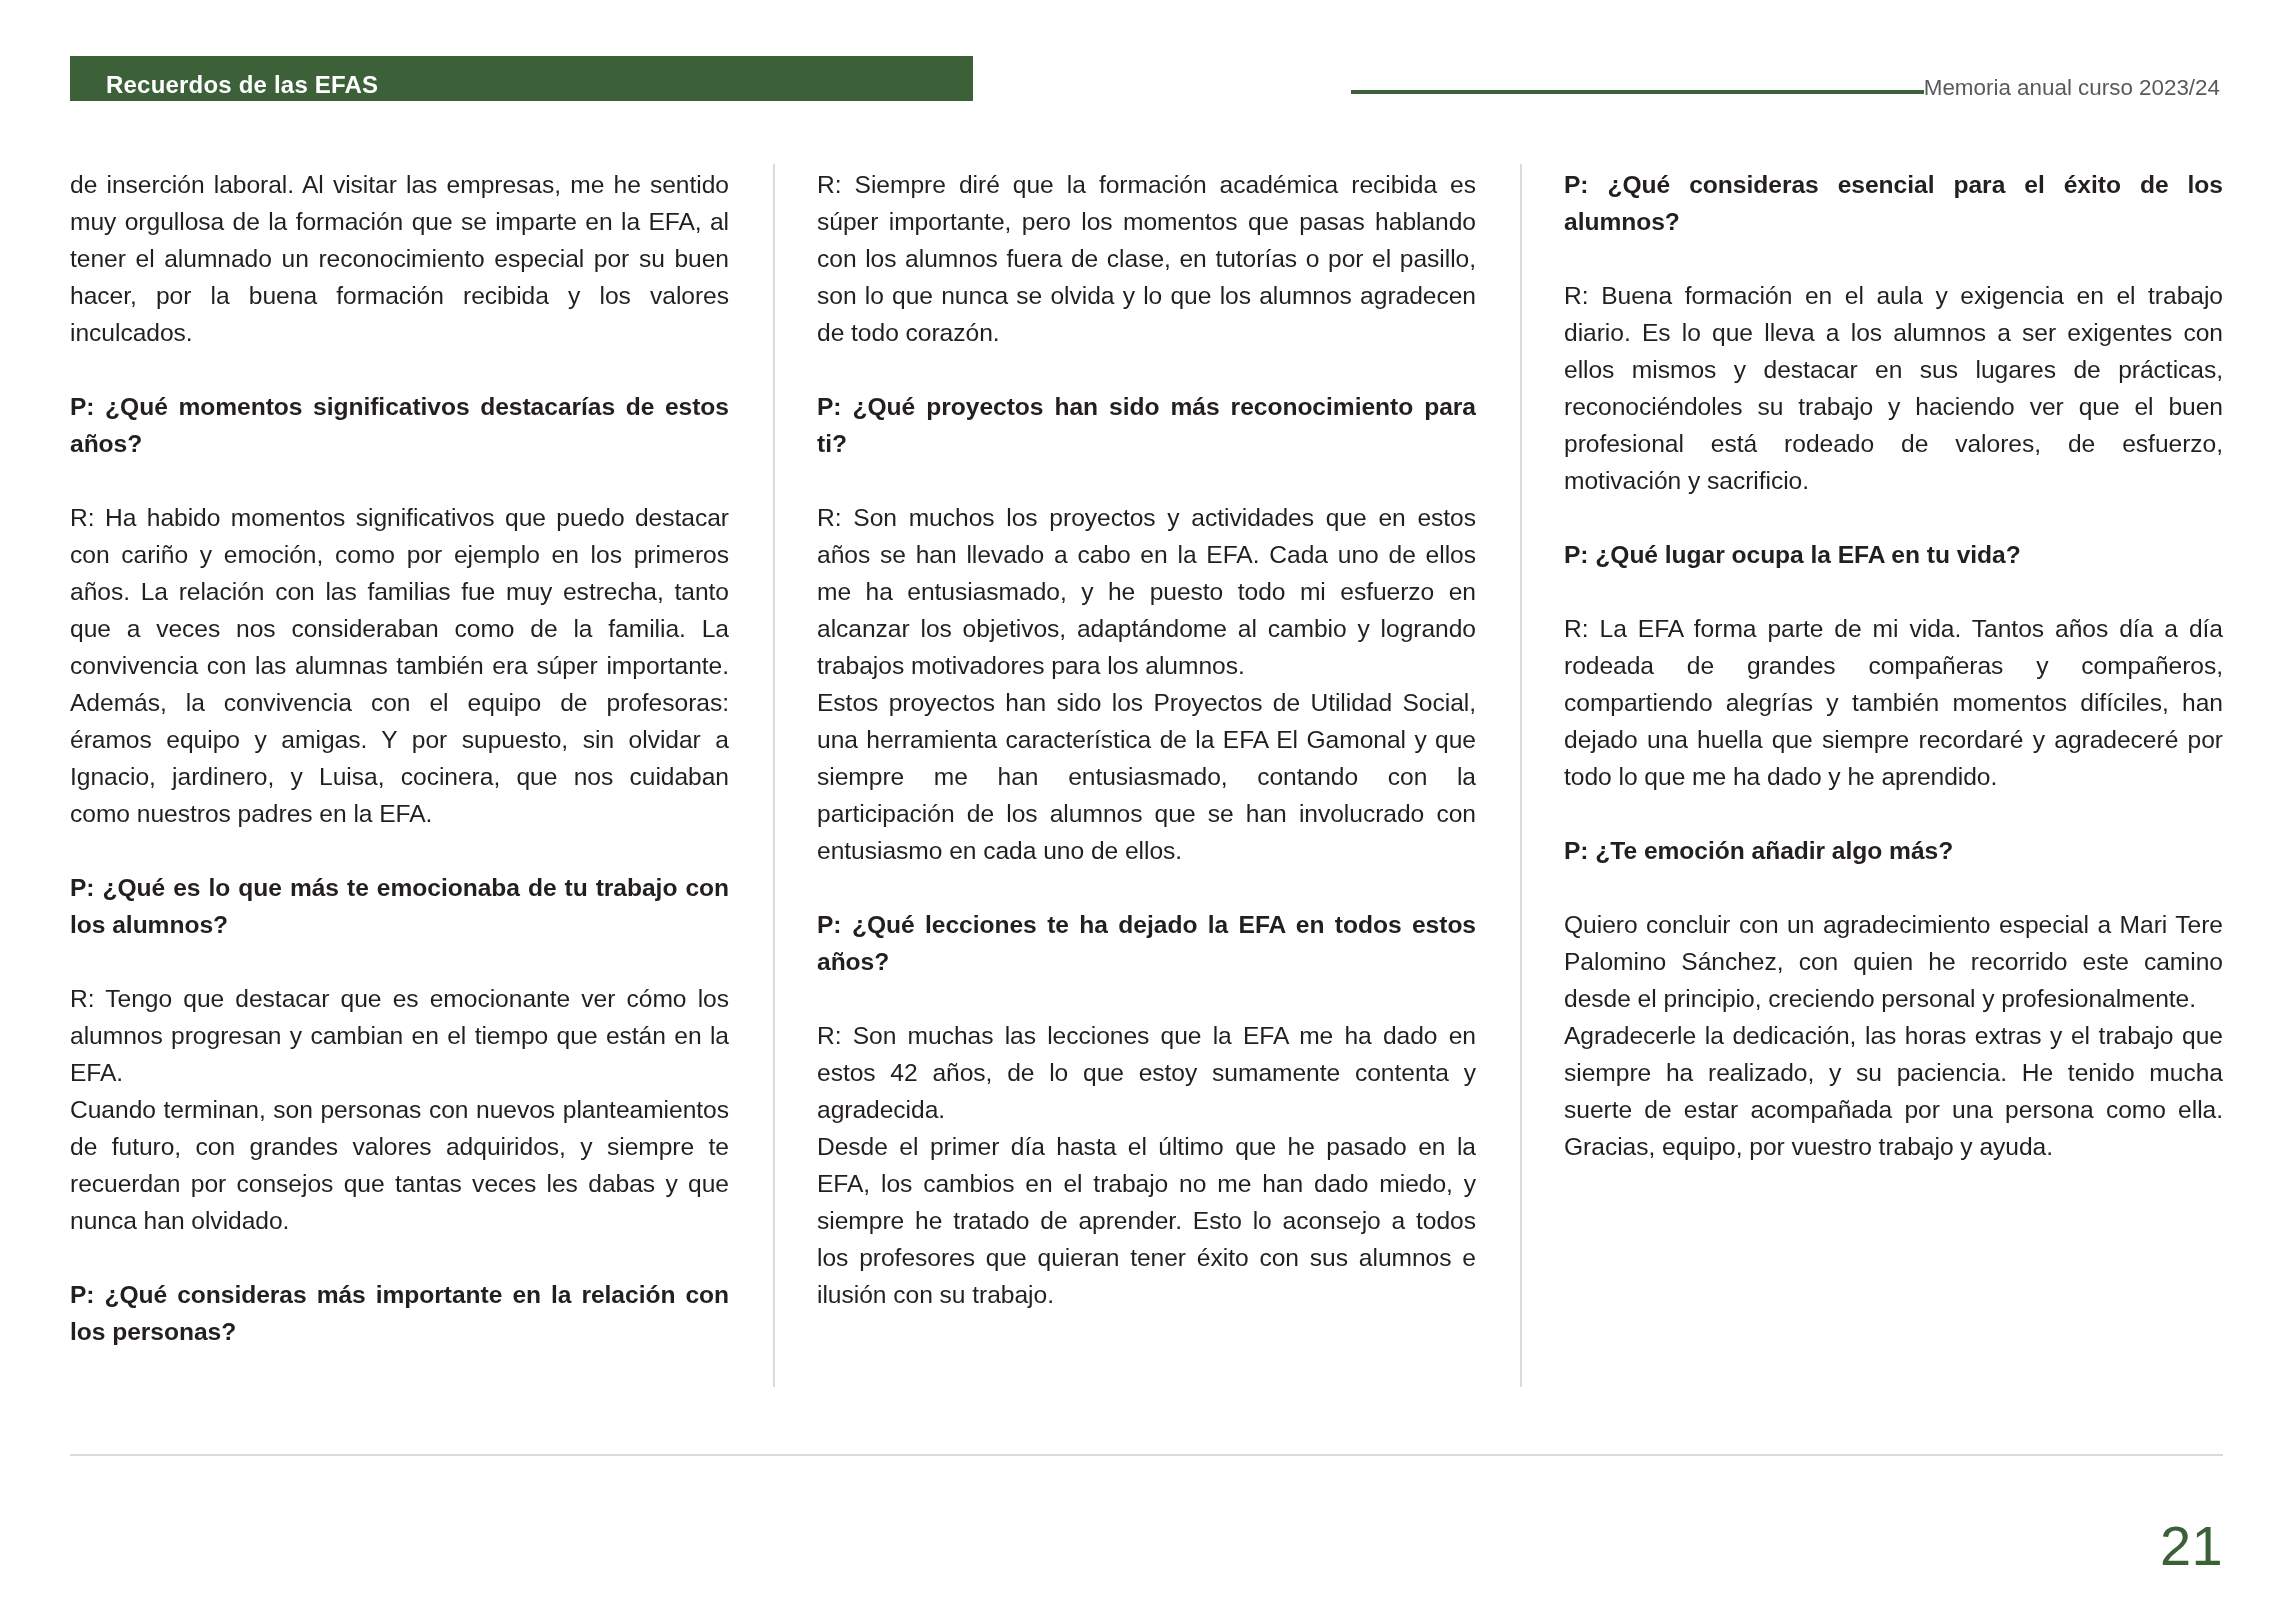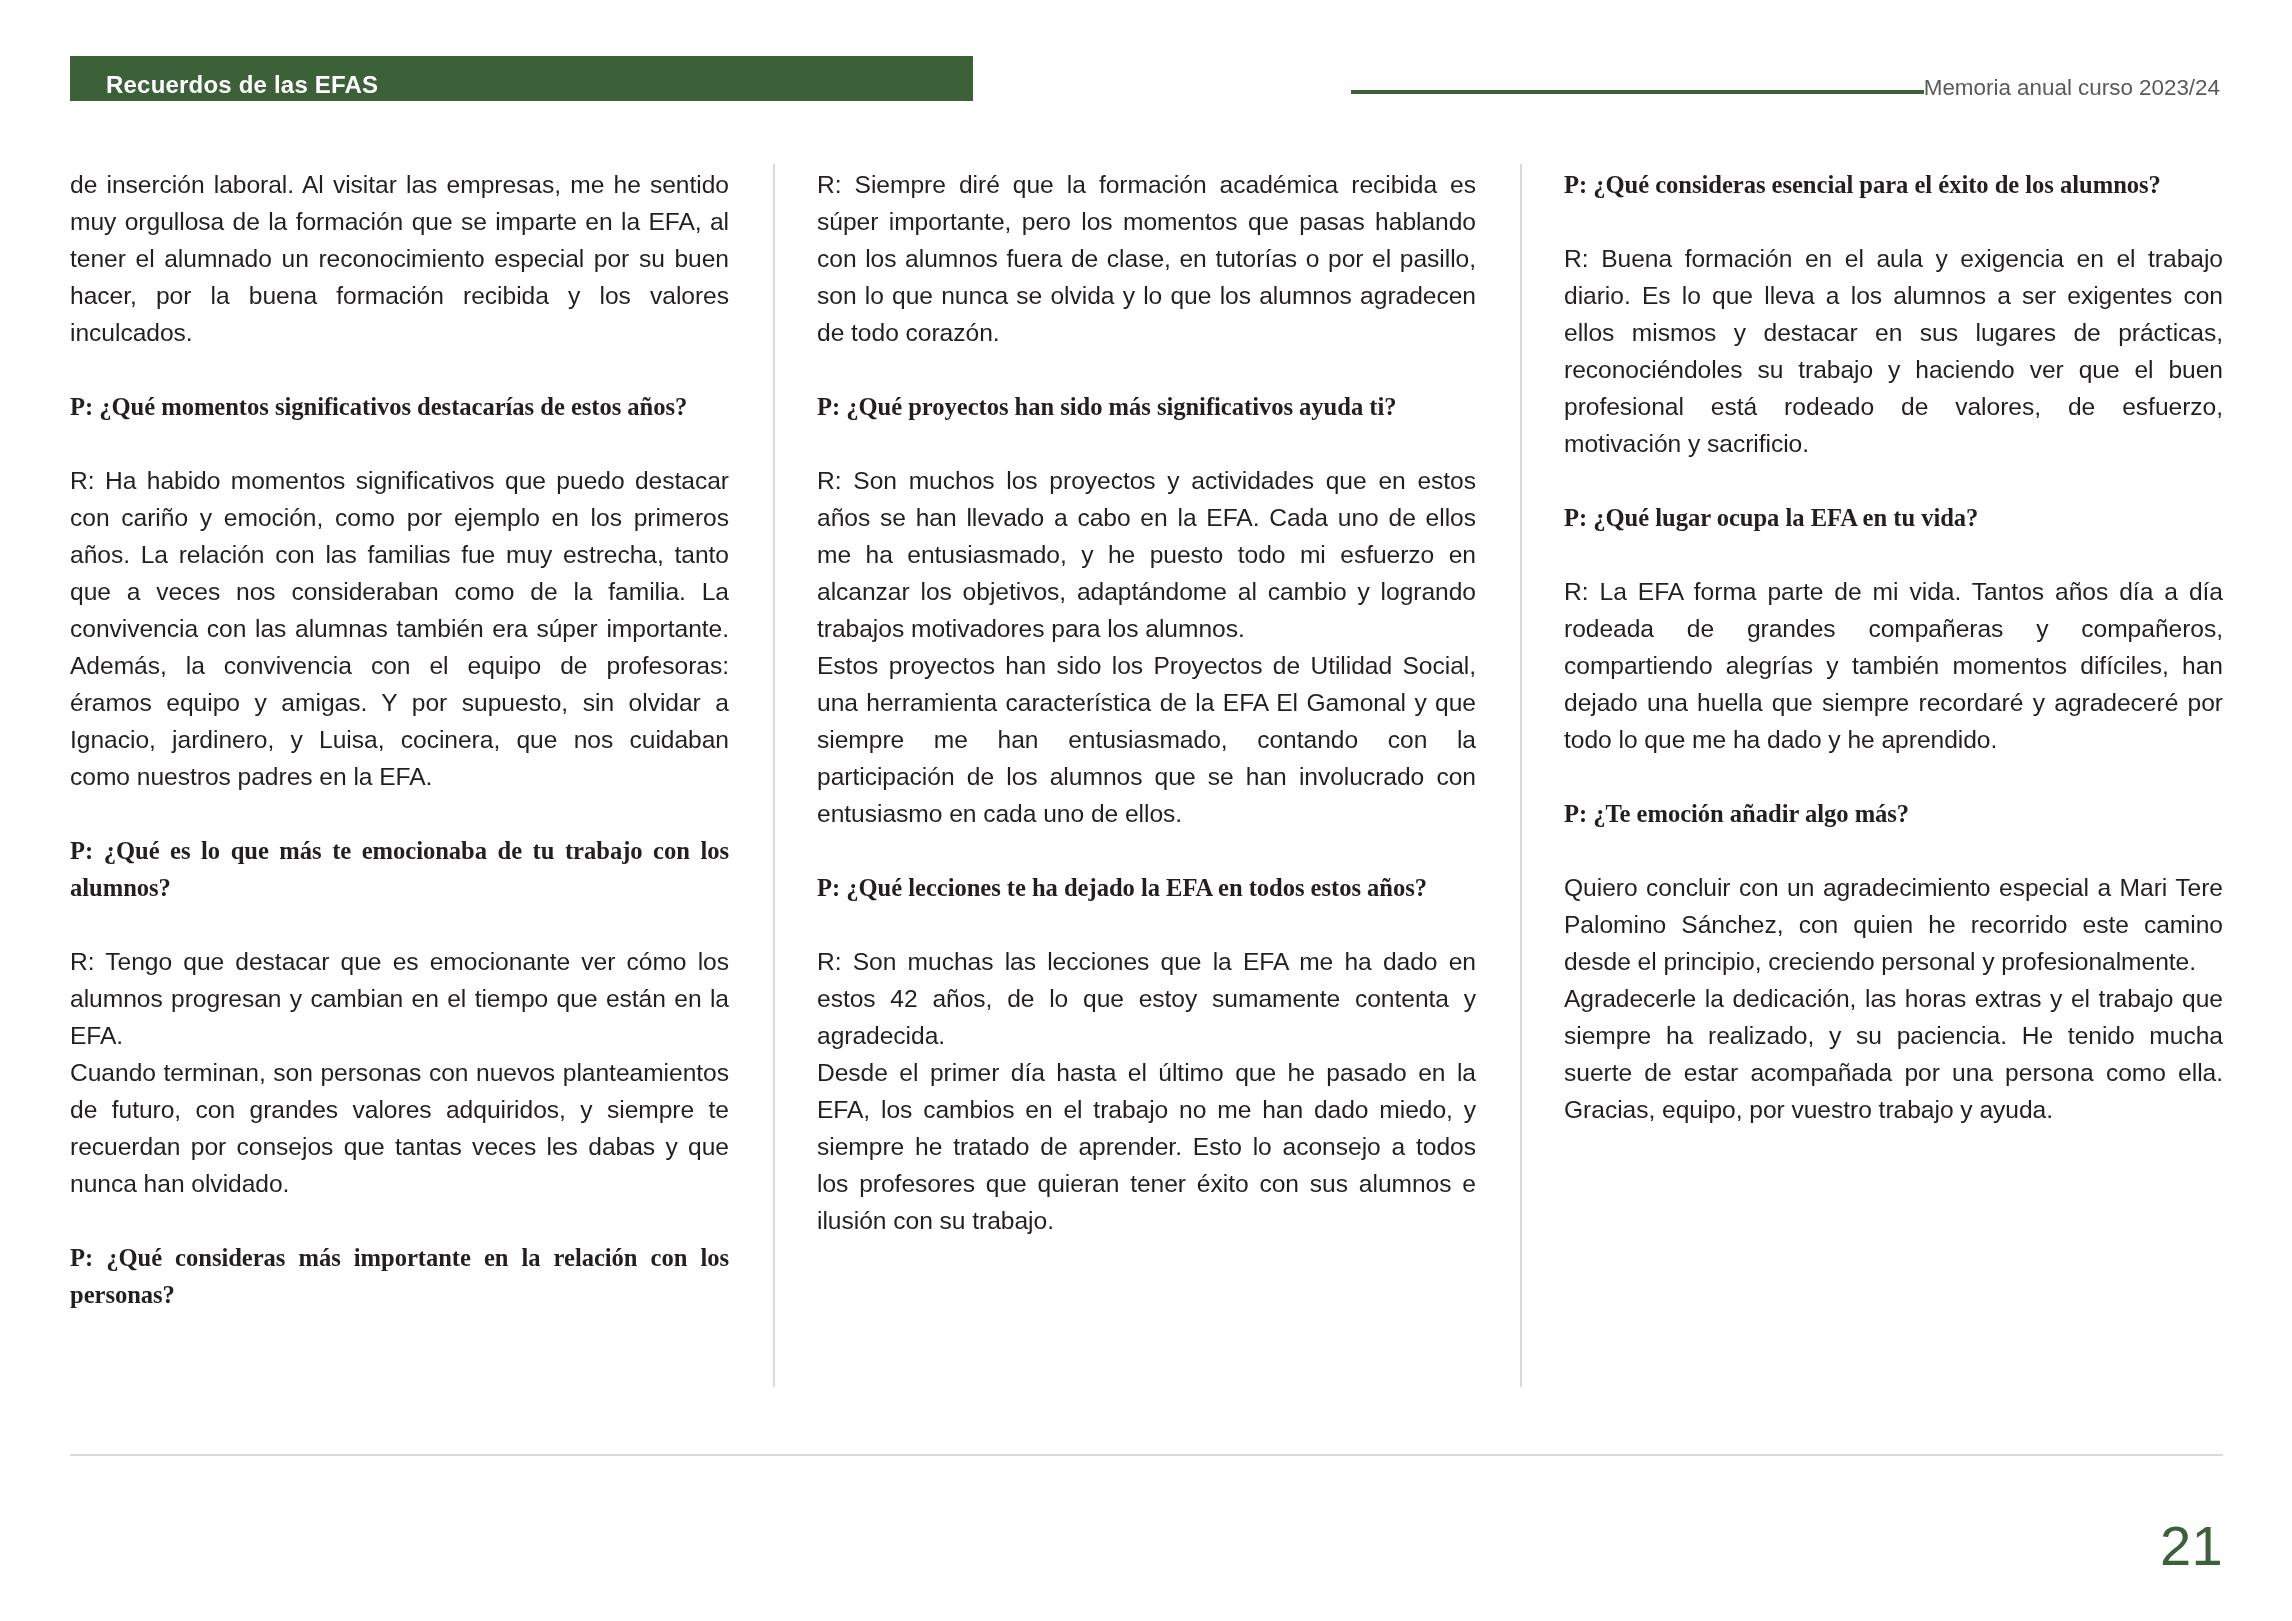--- a/index.html
+++ b/index.html
@@ -105,21 +105,20 @@
     font-size: 24.6px;
     line-height: 37px;
     text-align: justify;
     text-justify: inter-word;
     hyphens: manual;
     color: #231f20;
     letter-spacing: -0.04px;
   }
   p.para.q {
     font-weight: bold;
-    font-family: Liberation Serif, serif;
   }
   
   .block-gap-lg { height: 37px; }
   .block-gap-sm { height: 0px; }
 
   
   .footer {
     position: absolute;
     left: 70px;
     right: 70px;
@@ -176,21 +175,21 @@
         <div class="block-gap-lg"></div>
         <p class="para q">P: ¿Qué consideras más importante en la relación con los personas?</p>
       </div>
     <div class="col-gap">
       <div class="col-rule"></div>
     </div>
 
     <div class="column" id="col-2">
         <p class="para">R: Siempre diré que la formación académica recibida es súper importante, pero los momentos que pasas hablando con los alumnos fuera de clase, en tutorías o por el pasillo, son lo que nunca se olvida y lo que los alumnos agradecen de todo corazón.</p>
         <div class="block-gap-lg"></div>
-        <p class="para q">P: ¿Qué proyectos han sido más significativos ayuda ti?</p>
+        <p class="para q">P: ¿Qué proyectos han sido más reconocimiento para ti?</p>
         <div class="block-gap-lg"></div>
         <p class="para">R: Son muchos los proyectos y actividades que en estos años se han llevado a cabo en la EFA. Cada uno de ellos me ha entusiasmado, y he puesto todo mi esfuerzo en alcanzar los objetivos, adaptándome al cambio y logrando trabajos motivadores para los alumnos.</p>
         <div class="block-gap-sm"></div>
         <p class="para">Estos proyectos han sido los Proyectos de Utilidad Social, una herramienta característica de la EFA El Gamonal y que siempre me han entusiasmado, contando con la participación de los alumnos que se han involucrado con entusiasmo en cada uno de ellos.</p>
         <div class="block-gap-lg"></div>
         <p class="para q">P: ¿Qué lecciones te ha dejado la EFA en todos estos años?</p>
         <div class="block-gap-lg"></div>
         <p class="para">R: Son muchas las lecciones que la EFA me ha dado en estos 42 años, de lo que estoy sumamente contenta y agradecida.</p>
         <div class="block-gap-sm"></div>
         <p class="para">Desde el primer día hasta el último que he pasado en la EFA, los cambios en el trabajo no me han dado miedo, y siempre he tratado de aprender. Esto lo aconsejo a todos los profesores que quieran tener éxito con sus alumnos e ilusión con su trabajo.</p>

